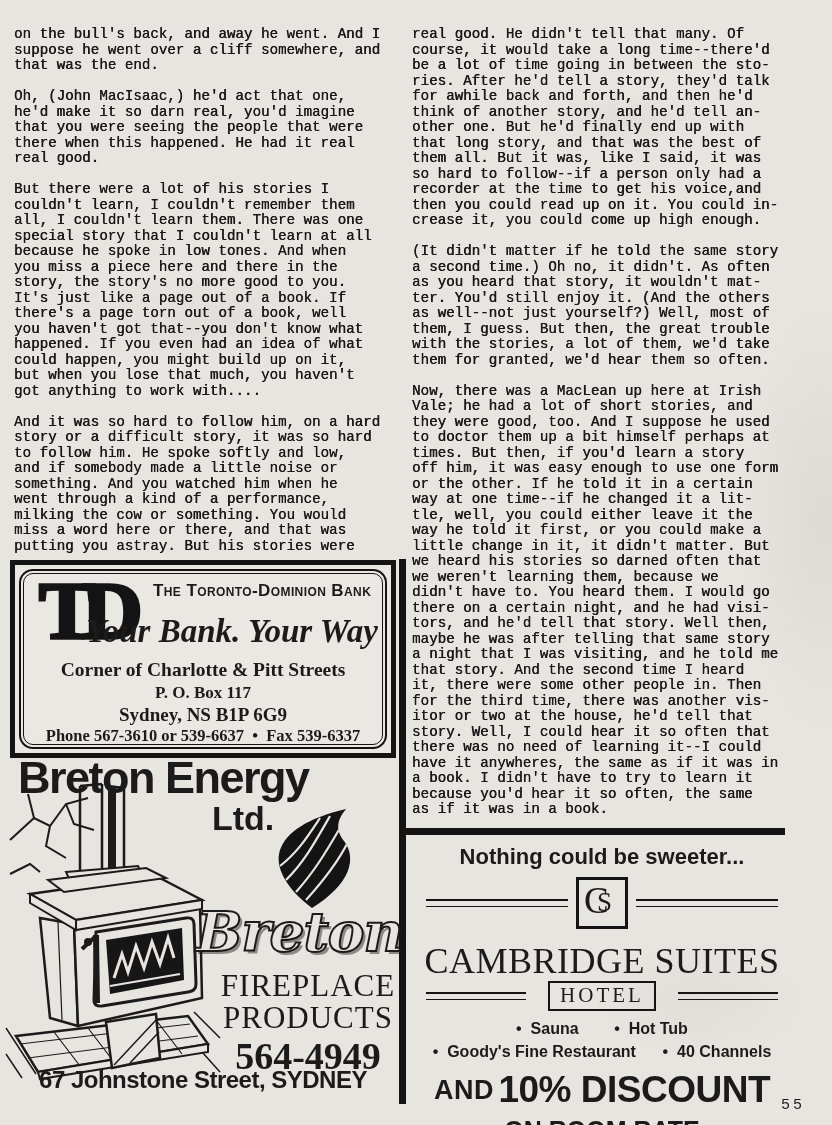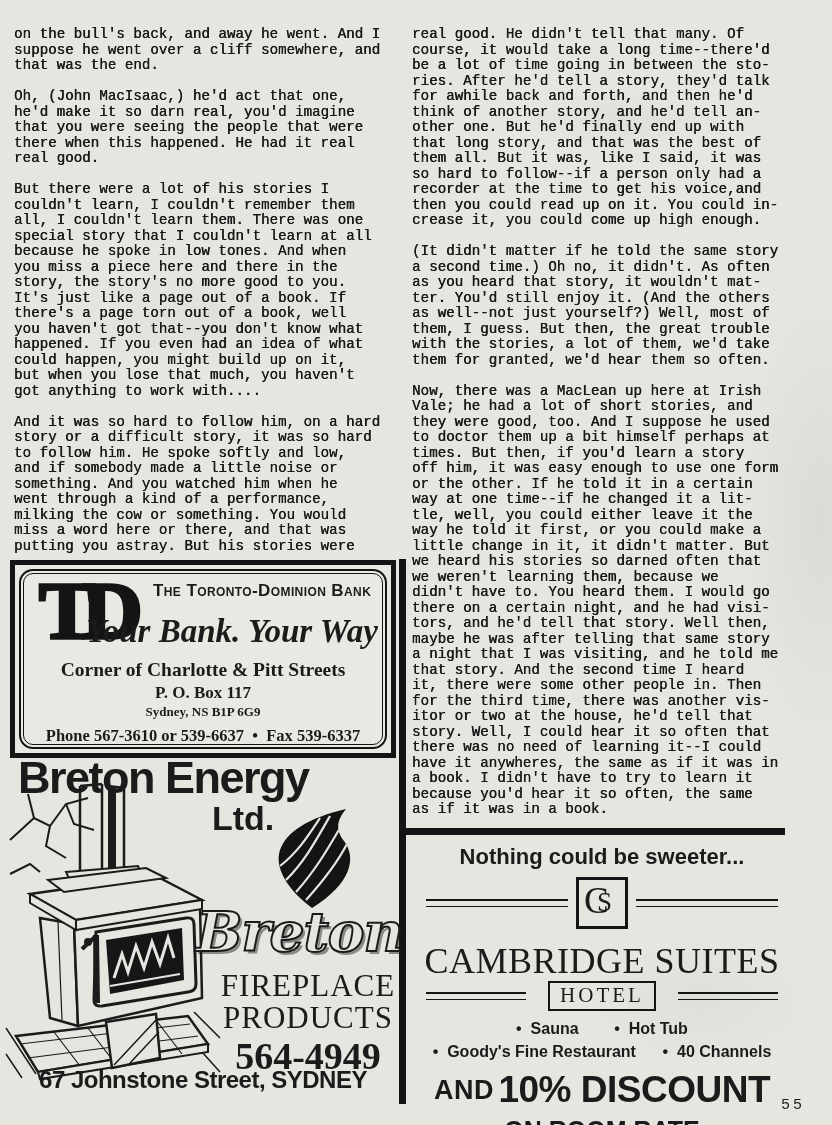--- a/index.html
+++ b/index.html
@@ -49,21 +49,21 @@
   }
   .td-bankname{
     position:absolute;left:138px;top:16px;
     font-weight:bold;font-size:17px;
     font-variant:small-caps;letter-spacing:0.4px;
   }
   .td-center{position:absolute;left:0;right:0;text-align:center;font-family:"Liberation Serif",serif;font-weight:bold;}
   .td-tagline{top:48px;padding-left:58px;font-style:italic;font-size:33px;}
   .td-addr1{top:94px;font-size:19.5px;}
   .td-addr2{top:118px;font-size:17px;}
-  .td-addr3{top:139px;font-size:13px;}
+  .td-addr3{top:139px;font-size:19px;}
   .td-phone{top:161px;font-size:16.5px;white-space:pre;}
   
   .breton-name{left:18px;top:752px;font-size:45px;font-weight:bold;letter-spacing:-1.5px;}
   .breton-ltd{left:212px;top:799px;font-size:34px;font-weight:bold;}
   .stove{left:4px;top:782px;}
   .flame{left:268px;top:808px;}
   .regency{
     left:196px;top:902px;
     font-family:"DejaVu Serif",serif;font-style:italic;font-weight:bold;
     font-size:55px;line-height:60px;

